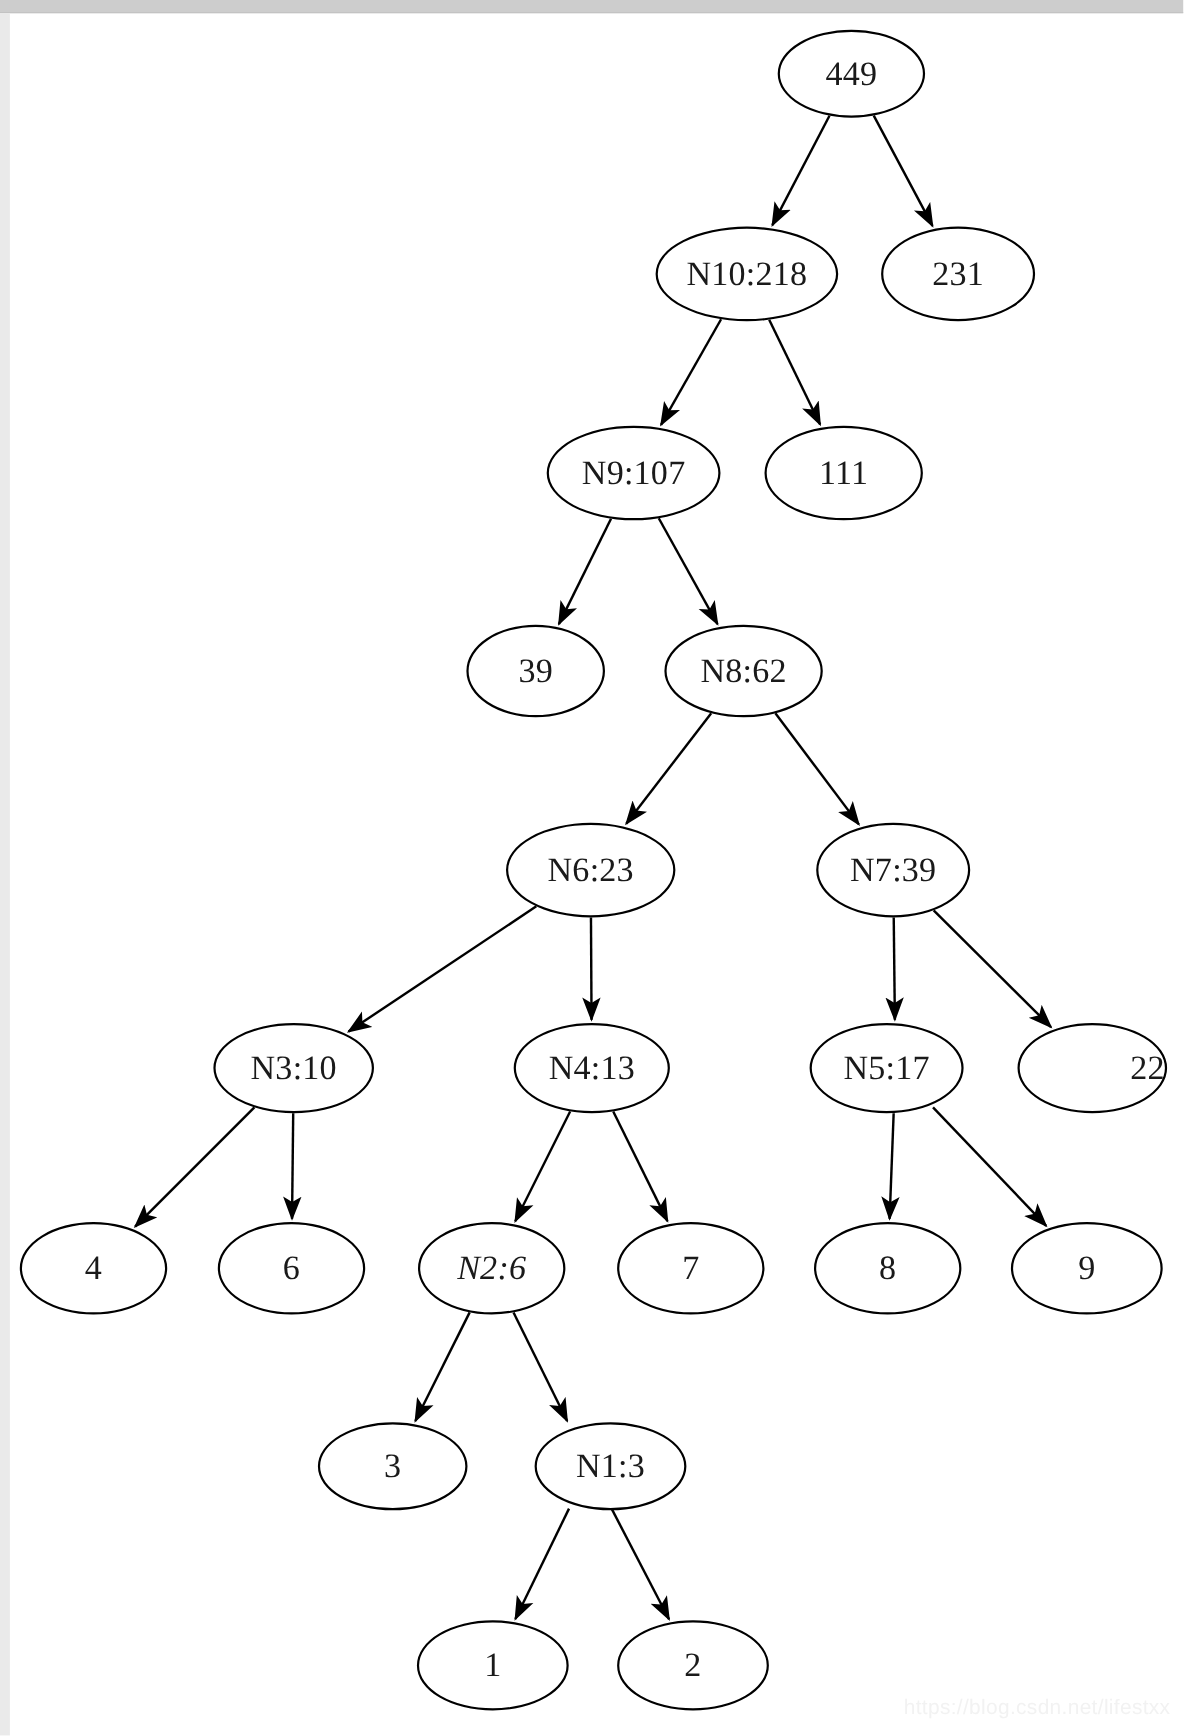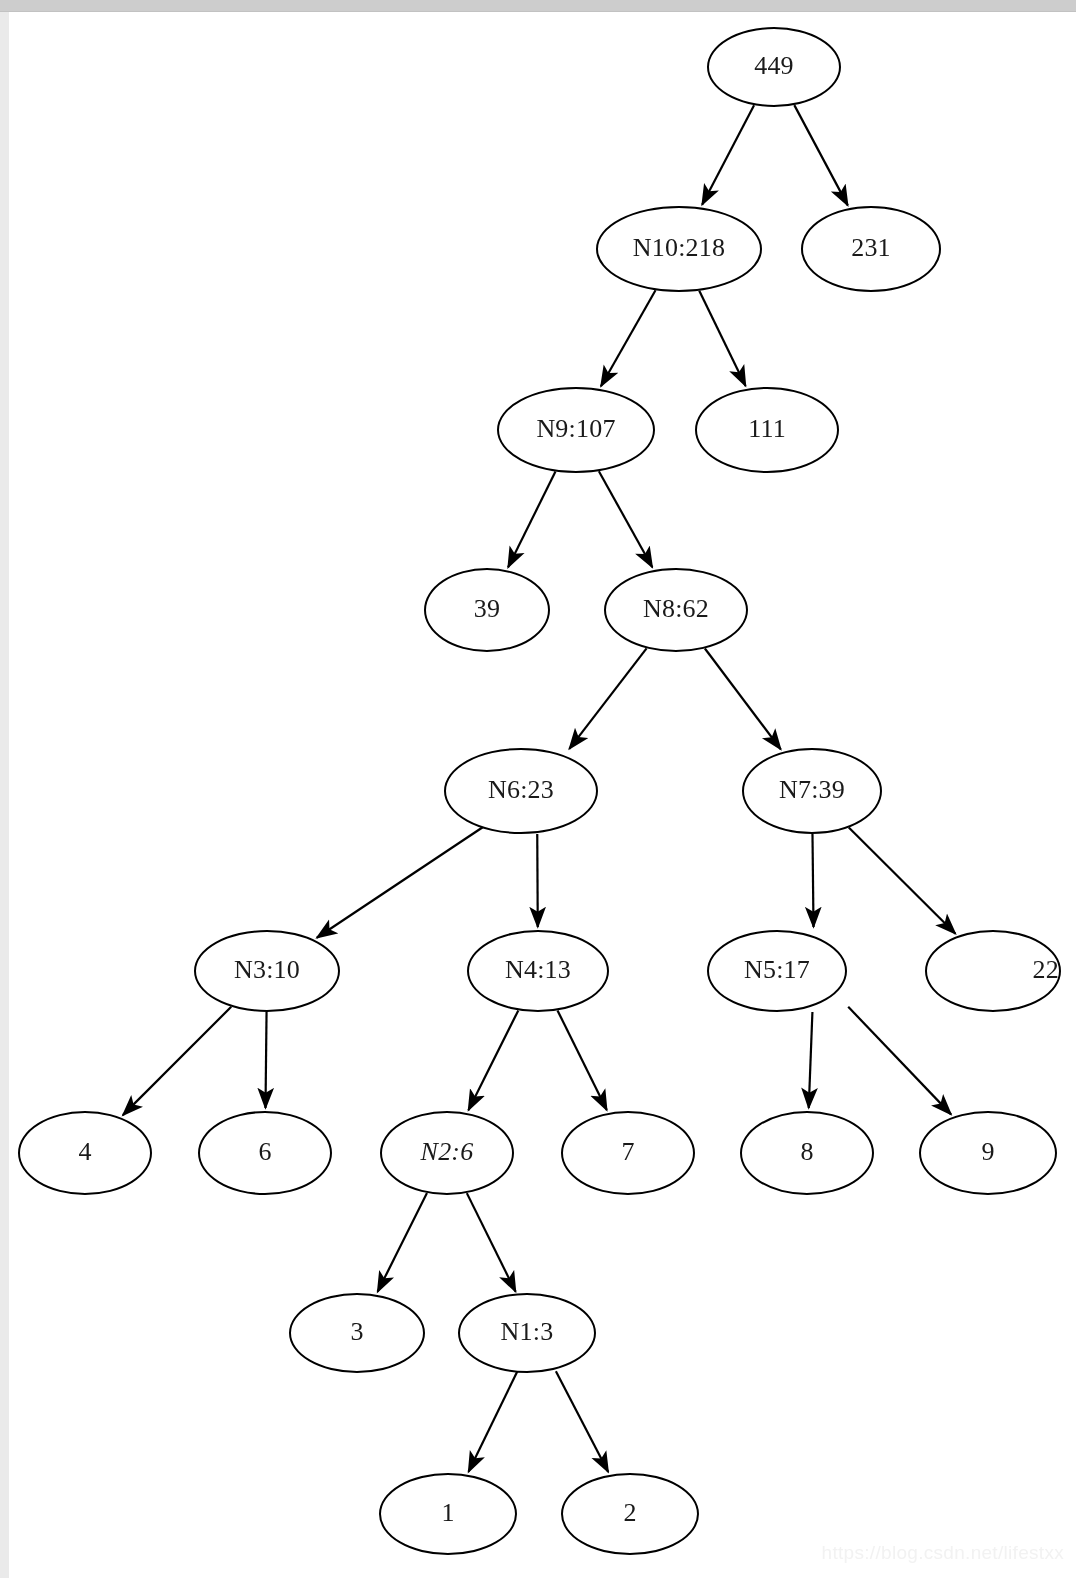--- a/index.html
+++ b/index.html
@@ -43,21 +43,21 @@
     position: absolute;
     box-sizing: border-box;
     border: 2.2px solid #000000;
     border-radius: 50%;
     background: #ffffff;
     display: flex;
     align-items: center;
     justify-content: center;
     color: #1a1a1a;
     font-family: "Liberation Serif", "DejaVu Serif", serif;
-    font-size: 26px;
+    font-size: 31px;
     line-height: 1;
     letter-spacing: 0.2px;
     white-space: nowrap;
     user-select: none;
   }
   .node-label {
     display: block;
     transform: translateY(-1px);
   }
   #watermark {
@@ -127,33 +127,33 @@
       </div>
       <div class="node" style="left: 695px; top: 387px; width: 144px; height: 86px;">
         <span class="node-label">111</span>
       </div>
       <div class="node" style="left: 424px; top: 568px; width: 126px; height: 84px;">
         <span class="node-label">39</span>
       </div>
       <div class="node" style="left: 604px; top: 568px; width: 144px; height: 84px;">
         <span class="node-label">N8:62</span>
       </div>
-      <div class="node" style="left: 444px; top: 748px; width: 154px; height: 86px;">
+      <div class="node" style="left: 460px; top: 748px; width: 154px; height: 86px;">
         <span class="node-label">N6:23</span>
       </div>
       <div class="node" style="left: 742px; top: 748px; width: 140px; height: 86px;">
         <span class="node-label">N7:39</span>
       </div>
       <div class="node" style="left: 194px; top: 930px; width: 146px; height: 82px; align-items: center;">
         <span class="node-label">N3:10</span>
       </div>
       <div class="node" style="left: 467px; top: 930px; width: 142px; height: 82px;">
         <span class="node-label">N4:13</span>
       </div>
-      <div class="node" style="left: 707px; top: 930px; width: 140px; height: 82px;">
+      <div class="node" style="left: 736px; top: 930px; width: 140px; height: 82px;">
         <span class="node-label">N5:17</span>
       </div>
       <div class="node" style="left: 925px; top: 930px; width: 136px; height: 82px; justify-content: flex-end;">
         <span class="node-label">22</span>
       </div>
       <div class="node" style="left: 18px; top: 1111px; width: 134px; height: 84px;">
         <span class="node-label">4</span>
       </div>
       <div class="node" style="left: 198px; top: 1111px; width: 134px; height: 84px;">
         <span class="node-label">6</span>
@@ -166,21 +166,21 @@
       </div>
       <div class="node" style="left: 740px; top: 1111px; width: 134px; height: 84px;">
         <span class="node-label">8</span>
       </div>
       <div class="node" style="left: 919px; top: 1111px; width: 138px; height: 84px;">
         <span class="node-label">9</span>
       </div>
       <div class="node" style="left: 289px; top: 1293px; width: 136px; height: 80px;">
         <span class="node-label">3</span>
       </div>
-      <div class="node" style="left: 458px; top: 1293px; width: 138px; height: 80px;">
+      <div class="node" style="left: 486px; top: 1293px; width: 138px; height: 80px;">
         <span class="node-label">N1:3</span>
       </div>
       <div class="node" style="left: 379px; top: 1473px; width: 138px; height: 82px;">
         <span class="node-label">1</span>
       </div>
       <div class="node" style="left: 561px; top: 1473px; width: 138px; height: 82px;">
         <span class="node-label">2</span>
       </div>
     </div>
 

